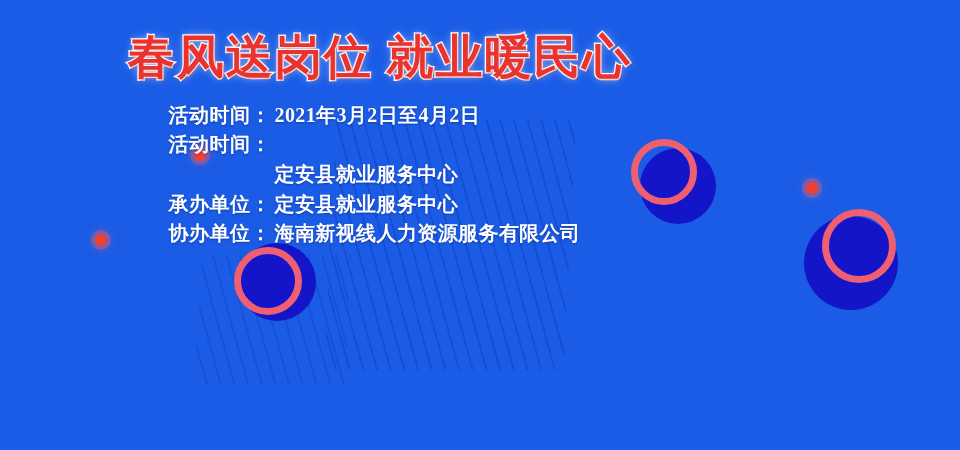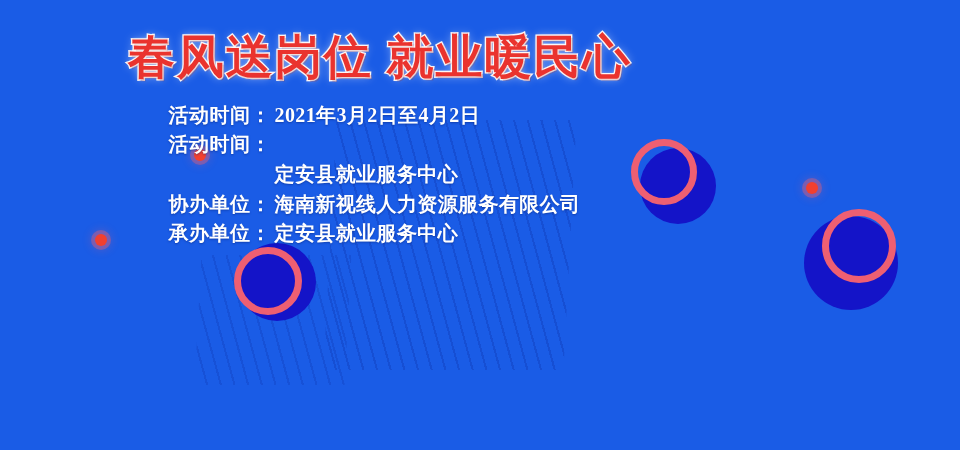--- a/index.html
+++ b/index.html
@@ -164,21 +164,21 @@
 
     <div class="info" id="info-block"><div class="info-row">
           <span class="info-label">活动时间：</span>
           <span class="info-value">2021年3月2日至4月2日</span>
         </div><div class="info-row">
           <span class="info-label">活动时间：</span>
         </div><div class="info-row cont">
           <span class="info-label">主办单位：</span>
           <span class="info-value">定安县就业服务中心</span>
         </div><div class="info-row">
+          <span class="info-label">承办单位：</span>
+          <span class="info-value">定安县就业服务中心</span>
+        </div><div class="info-row">
           <span class="info-label">协办单位：</span>
           <span class="info-value">海南新视线人力资源服务有限公司</span>
-        </div><div class="info-row">
-          <span class="info-label">承办单位：</span>
-          <span class="info-value">定安县就业服务中心</span>
         </div></div>
 
   </div>
 </div>
 
 </body></html>

